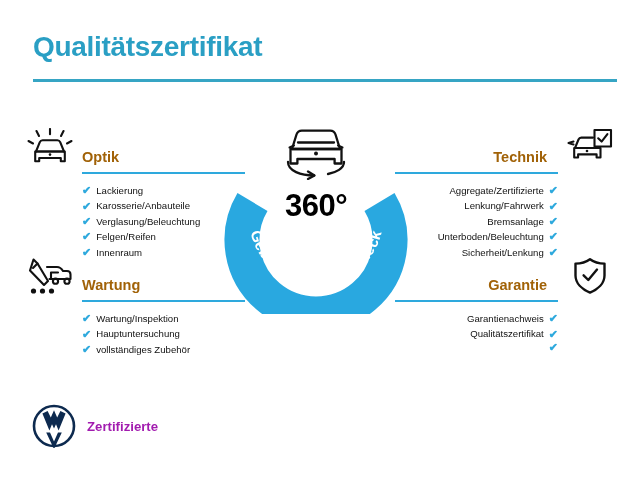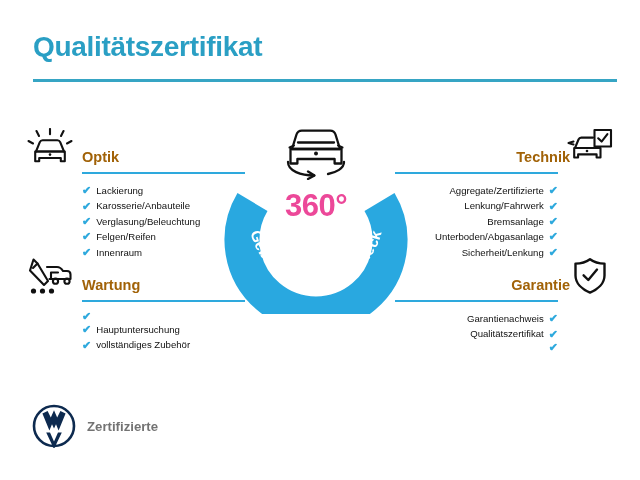--- a/index.html
+++ b/index.html
@@ -76,21 +76,21 @@
 
   .panel-title {
     position: absolute;
     bottom: 9px;
     font-size: 14.5px;
     font-weight: bold;
     color: #a16207;
     white-space: nowrap;
   }
   .col-left .panel-title  { left: 52px; }
-  .col-right .panel-title { right: 40px; }
+  .col-right .panel-title { right: 63px; }
 
   .panel-rule {
     position: absolute;
     bottom: 0;
     height: 2px;
     background: #2ea9dd;
   }
   .col-left .panel-rule  { left: 52px;  width: 163px; }
   .col-right .panel-rule { right: 52px; width: 163px; }
 
@@ -136,21 +136,21 @@
     height: 156px;
   }
   #badge-center-num {
     position: absolute;
     left: 0;
     top: 66px;
     width: 186px;
     text-align: center;
     font-size: 31px;
     font-weight: bold;
-    color: #ec4899;
+    color: #000000;
     letter-spacing: -0.5px;
     z-index: 4;
   }
   #badge-car {
     position: absolute;
     left: 51px;
     top: 0;
     width: 84px;
     height: 58px;
     z-index: 5;
@@ -160,21 +160,21 @@
   #vw-footer {
     position: absolute;
     left: 32px;
     top: 404px;
     display: flex;
     align-items: center;
   }
   #vw-mark { width: 44px; height: 44px; }
   #vw-words {
     margin-left: 11px;
-    color: #737373;
+    color: #a21caf;
     font-size: 13.2px;
     font-weight: bold;
     line-height: 17px;
   }
 </style>
 </head>
 <body>
 
 <div id="page">
 
@@ -239,20 +239,21 @@
           <circle cx="15.5" cy="35" r="2.6" fill="#111" stroke="none"></circle>
           <circle cx="24.5" cy="35" r="2.6" fill="#111" stroke="none"></circle>
         </svg>
       </div>
       <div class="panel-title">Wartung</div>
       <div class="panel-rule"></div>
     </div>
     <ul class="items">
       <li>
           <span class="chk">✔</span>
+          <span>Wartung/Inspektion</span>
         </li>
       <li>
           <span class="chk">✔</span>
           <span>Hauptuntersuchung</span>
         </li>
       <li>
           <span class="chk">✔</span>
           <span>vollständiges Zubehör</span>
         </li>
     </ul>
@@ -282,21 +283,21 @@
       <li>
           <span class="chk">✔</span>
           <span>Lenkung/Fahrwerk</span>
         </li>
       <li>
           <span class="chk">✔</span>
           <span>Bremsanlage</span>
         </li>
       <li>
           <span class="chk">✔</span>
-          <span>Unterboden/Abgasanlage</span>
+          <span>Unterboden/Beleuchtung</span>
         </li>
       <li>
           <span class="chk">✔</span>
           <span>Sicherheit/Lenkung</span>
         </li>
     </ul>
   </div>
 
   <div class="col col-right panel-garantie">
     <div class="panel-head">

